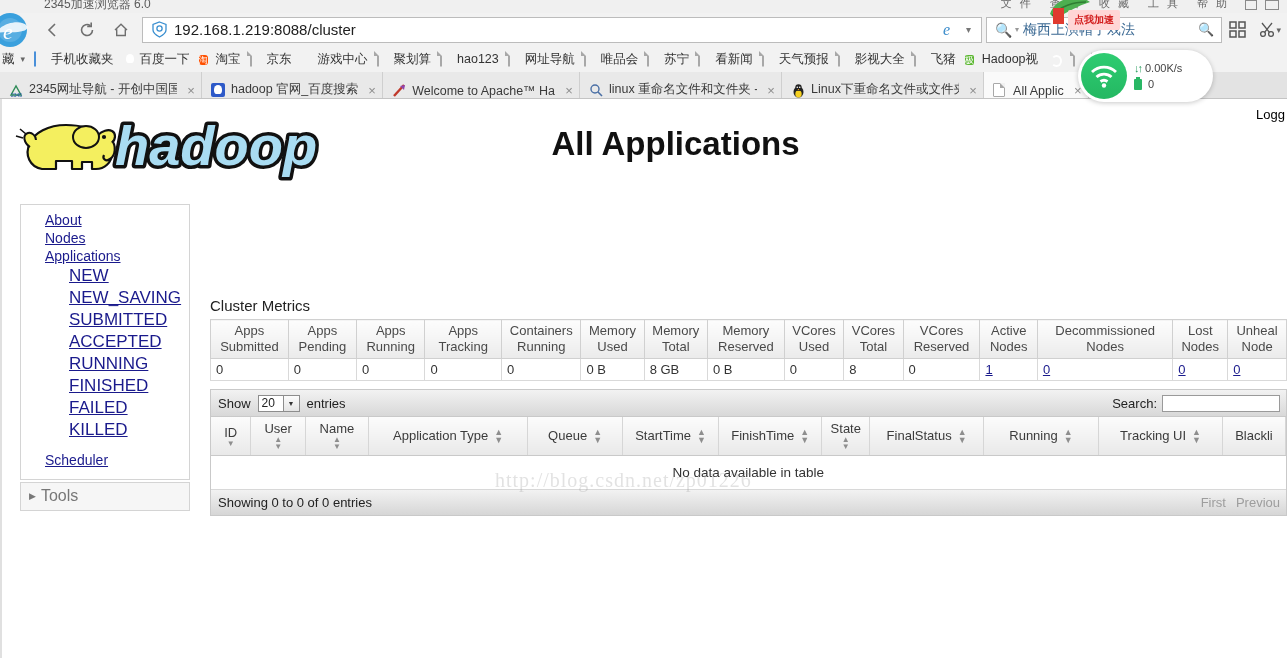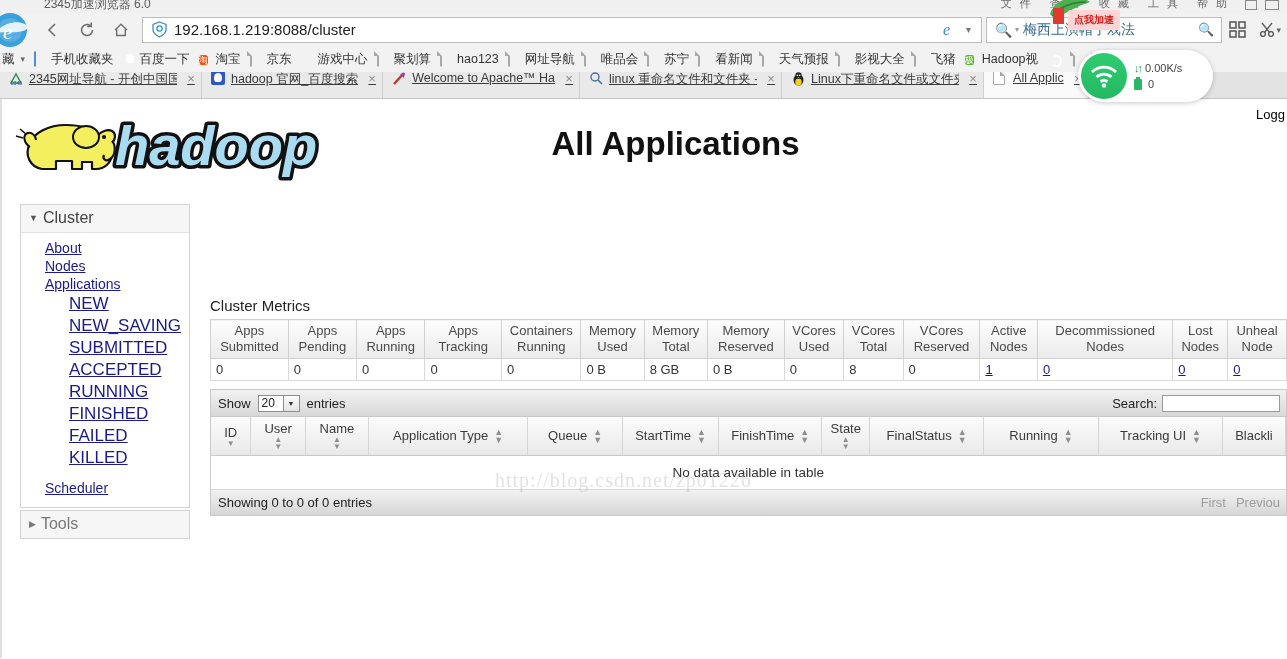--- a/index.html
+++ b/index.html
@@ -166,30 +166,29 @@
     height: 27px;
     display: flex;
     align-items: flex-end;
     background: #e3e3e3;
     border-bottom: 1px solid #c4c4c4;
     overflow: hidden;
   }
   .tab {
     height: 27px;
     display: flex;
-    align-items: flex-start;
+    align-items: flex-end;
     padding: 0 4px 0 9px;
     background: #e9e9e9;
     border-right: 1px solid #cfcfcf;
     font-size: 12.5px;
     color: #3a3a3a;
     flex: 0 0 auto;
     cursor: pointer;
     position: relative;
-    text-decoration: underline;
   }
   .tab.active {
     background: #fafafa;
   }
   .tab-ico { width:15px; height:15px; margin-right:5px; flex:0 0 auto; }
   .tab-label { max-width: 148px; overflow:hidden; text-overflow: clip; white-space:nowrap; }
   .tab-close { margin-left:8px; color:#8d8d8d; font-size:13px; width:12px; text-align:center;}
   .tab-plus { width:30px; height:27px; display:flex;align-items:center;justify-content:center; color:#4a4a4a; font-size:19px; flex:0 0 auto; cursor:pointer;}
   .tab-broom { width:32px;height:27px;display:flex;align-items:center;justify-content:center;flex:0 0 auto;cursor:pointer;}
 
@@ -701,23 +700,20 @@
         <text x="103" y="58" fill="#a9dcf2">hadoop</text>
       </g>
     </svg>
   </div>
 
   <div class="logged-in">Logg</div>
   <div class="page-title">All Applications</div>
 
   <div class="sidebar">
     <div class="side-panel">
-      <div class="side-head">
-        <span class="tri">▼</span><span>Cluster</span>
-      </div>
       <div class="side-body">
         <a class="side-link">About</a>
         <a class="side-link">Nodes</a>
         <a class="side-link">Applications</a>
         <a class="side-link sub">NEW</a>
         <a class="side-link sub">NEW_SAVING</a>
         <a class="side-link sub">SUBMITTED</a>
         <a class="side-link sub">ACCEPTED</a>
         <a class="side-link sub">RUNNING</a>
         <a class="side-link sub">FINISHED</a>

